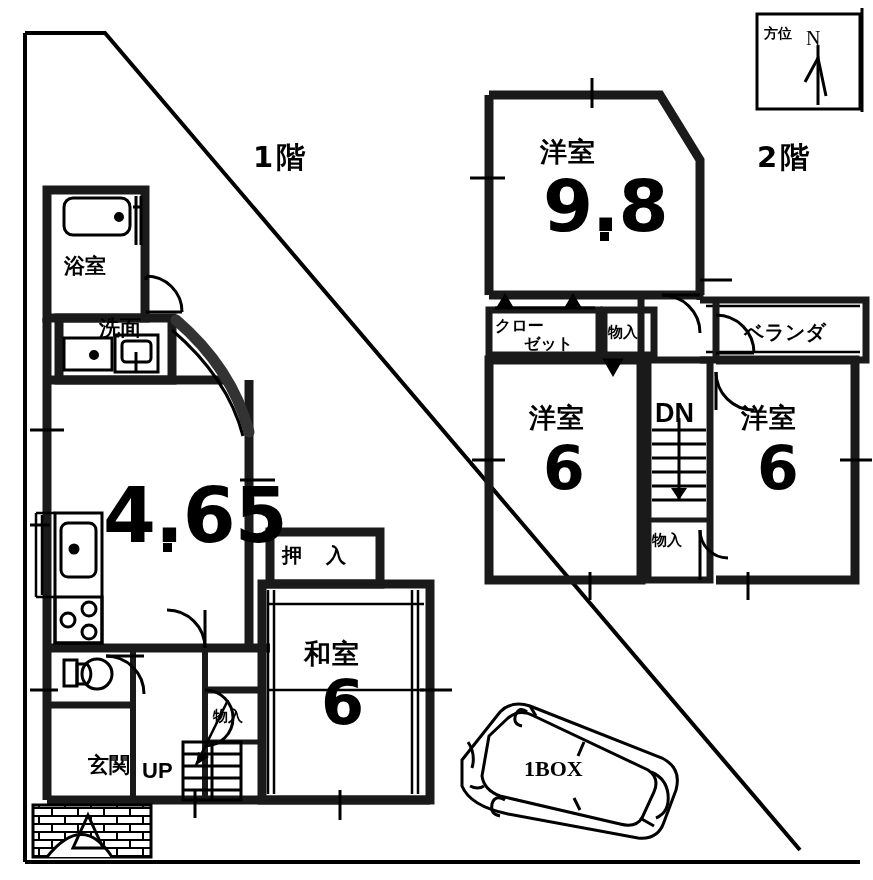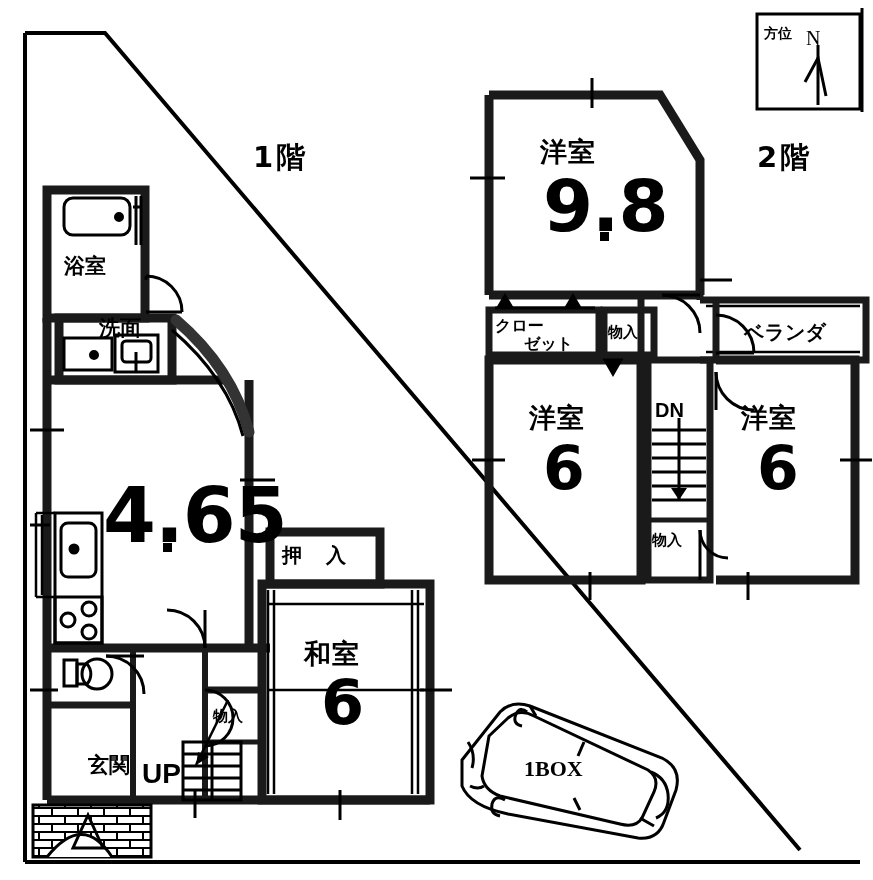--- a/index.html
+++ b/index.html
@@ -11,22 +11,22 @@
        white-space:nowrap;line-height:1;font-weight:bold;}
   .room-name{font-size:27px;letter-spacing:1px;}
   .room-num{font-size:62px;font-weight:bold;letter-spacing:-1px;}
   .room-num-sm{font-size:47px;font-weight:bold;}
   .small-jp{font-size:17px;letter-spacing:0px;}
   .tiny-jp{font-size:15px;}
   .floor-lbl{font-size:29px;letter-spacing:3px;}
   .ldk-t{font-size:33px;letter-spacing:6px;font-weight:bold;}
   .compass-t{font-size:14px;}
   .compass-n{font-size:20px;font-family:"Liberation Serif",serif;}
-  .dn-t{font-size:20px;font-family:"Liberation Sans",sans-serif;font-weight:bold;}
-  .up-t{font-size:28px;font-family:"Liberation Sans",sans-serif;font-weight:bold;}
+  .dn-t{font-size:27px;font-family:"Liberation Sans",sans-serif;font-weight:bold;}
+  .up-t{font-size:22px;font-family:"Liberation Sans",sans-serif;font-weight:bold;}
   .box-t{font-size:22px;font-family:"Liberation Serif","DejaVu Serif",serif;letter-spacing:0px;}
   .dot{position:absolute;width:9px;height:9px;background:#000;}
 </style>
 </head>
 <body>
 
 <div id="plan">
 
   <svg width="873" height="880" viewBox="0 0 873 880">
     <defs>

